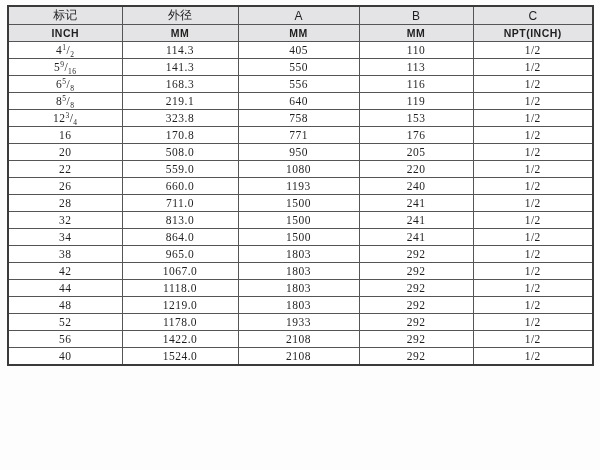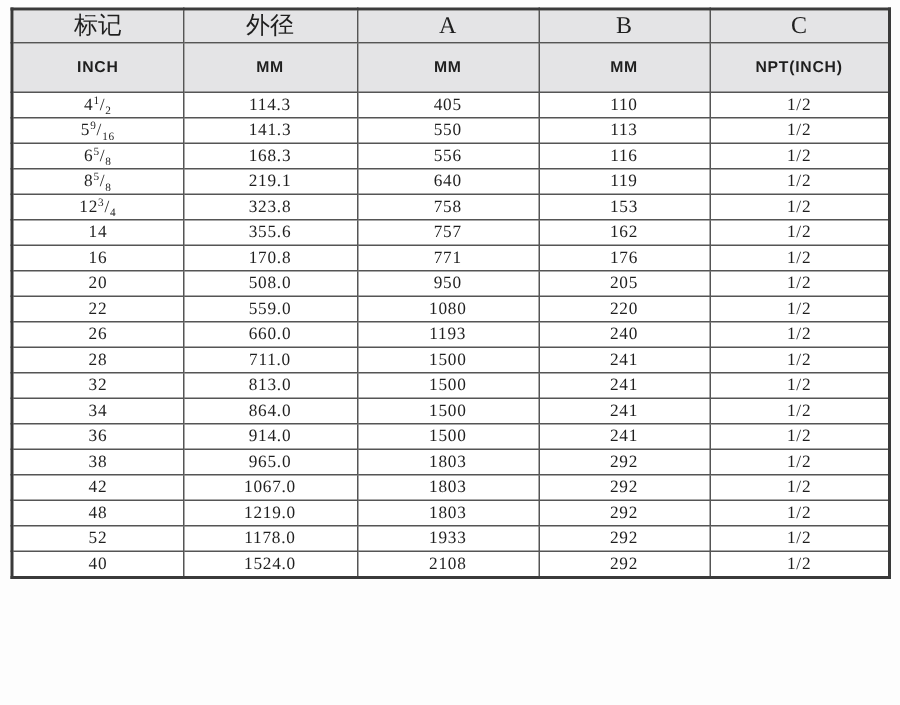--- a/index.html
+++ b/index.html
@@ -21,29 +21,29 @@
   table.spec-table th, table.spec-table td {
     border: 1px solid var(--inner-border, #555555);
     text-align: center;
     vertical-align: middle;
     color: var(--text, #1f1f1f);
     padding: 0;
     overflow: hidden;
     white-space: nowrap;
   }
   thead tr { height: 18px; }
-  thead tr.units { height: 33px; }
+  thead tr.units { height: 17px; }
   tbody tr { height: 17px; }
   thead th {
     background: var(--header-bg, #e4e4e6);
     font-weight: normal;
   }
   th.cn {
-    font-family: Liberation Serif, serif;
-    font-size: 16px;
+    font-family: Liberation Sans, sans-serif;
+    font-size: 12px;
   }
   th.unit {
     font-family: "Liberation Sans", "DejaVu Sans", sans-serif;
     font-size: 10.5px;
     font-weight: bold;
     letter-spacing: 0.5px;
   }
   tbody td {
     font-family: "Liberation Serif", "DejaVu Serif", serif;
     font-size: 11.5px;
@@ -120,27 +120,20 @@
           <td>1/2</td>
         </tr>
         <tr>
           <td>12<span class="fr-num">3</span><span class="fr-slash">/</span><span class="fr-den">4</span></td>
           <td>323.8</td>
           <td>758</td>
           <td>153</td>
           <td>1/2</td>
         </tr>
         <tr>
-          <td>14</td>
-          <td>355.6</td>
-          <td>757</td>
-          <td>162</td>
-          <td>1/2</td>
-        </tr>
-        <tr>
           <td>16</td>
           <td>170.8</td>
           <td>771</td>
           <td>176</td>
           <td>1/2</td>
         </tr>
         <tr>
           <td>20</td>
           <td>508.0</td>
           <td>950</td>
@@ -176,51 +169,58 @@
           <td>1/2</td>
         </tr>
         <tr>
           <td>34</td>
           <td>864.0</td>
           <td>1500</td>
           <td>241</td>
           <td>1/2</td>
         </tr>
         <tr>
-          <td>36</td>
-          <td>914.0</td>
-          <td>1500</td>
-          <td>241</td>
-          <td>1/2</td>
-        </tr>
-        <tr>
           <td>38</td>
           <td>965.0</td>
           <td>1803</td>
           <td>292</td>
           <td>1/2</td>
         </tr>
         <tr>
           <td>42</td>
           <td>1067.0</td>
+          <td>1803</td>
+          <td>292</td>
+          <td>1/2</td>
+        </tr>
+        <tr>
+          <td>44</td>
+          <td>1118.0</td>
           <td>1803</td>
           <td>292</td>
           <td>1/2</td>
         </tr>
         <tr>
           <td>48</td>
           <td>1219.0</td>
           <td>1803</td>
           <td>292</td>
           <td>1/2</td>
         </tr>
         <tr>
           <td>52</td>
           <td>1178.0</td>
           <td>1933</td>
+          <td>292</td>
+          <td>1/2</td>
+        </tr>
+        <tr>
+          <td>56</td>
+          <td>1422.0</td>
+          <td>2108</td>
           <td>292</td>
           <td>1/2</td>
         </tr>
         <tr>
           <td>40</td>
           <td>1524.0</td>
           <td>2108</td>
           <td>292</td>
           <td>1/2</td>
         </tr>

